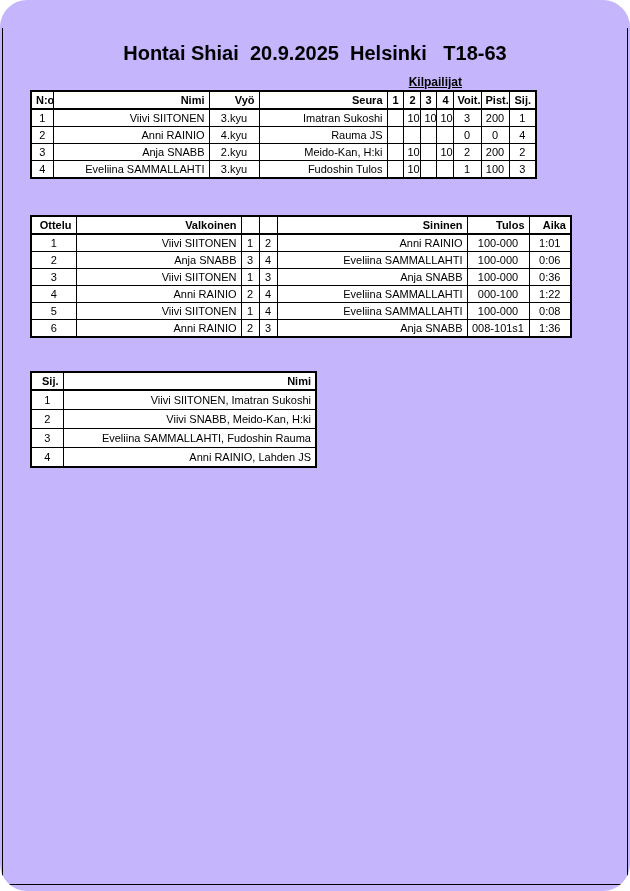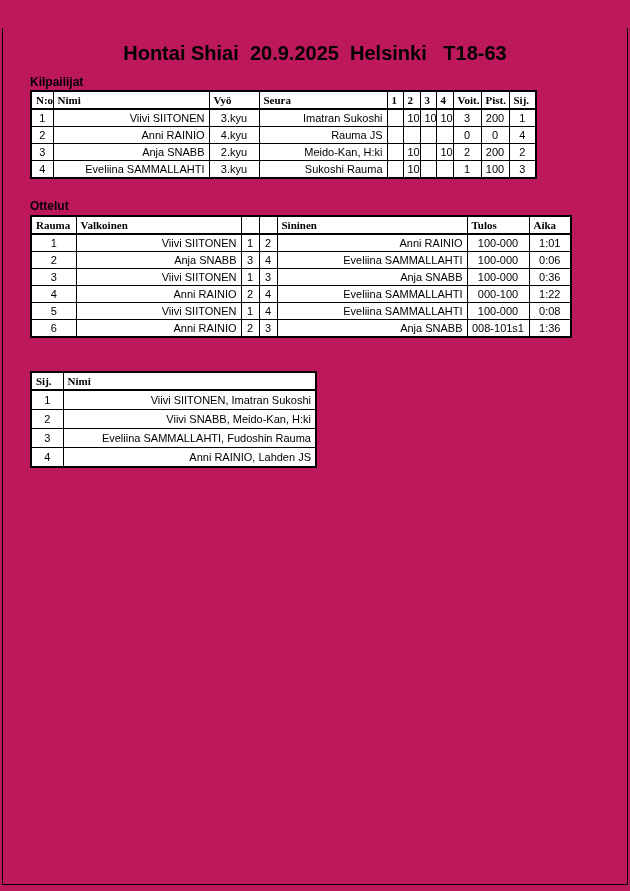--- a/index.html
+++ b/index.html
@@ -1,46 +1,46 @@
 <!DOCTYPE html>
 <html><head>
 <meta charset="utf-8">
 <style>
   html, body { margin: 0; padding: 0; background: #ffffff; }
   body { font-family: "Liberation Sans", sans-serif; color: #000; }
-  .page { position: relative; width: 630px; height: 891px; background: #be185d; overflow: hidden; }
+  .page { position: relative; width: 630px; height: 891px; background: #c4b5fd; overflow: hidden; border-radius: 27px; }
 
   .frame {
     position: absolute; left: 2px; top: 28px; width: 624px; height: 856px;
     border-left: 1px solid #000; border-right: 1px solid #000; border-bottom: 1px solid #000;
   }
 
   .title {
     position: absolute; top: 42px; left: 0; width: 630px;
     text-align: center; font-size: 20px; font-weight: bold; white-space: pre;
   }
   .comp-count {
     position: absolute; top: 66px; left: 0; width: 600px;
     text-align: right; font-size: 10px;
   }
 
-  .sec-title { position: absolute; text-align: left; font-size: 12px; font-weight: bold; }
+  .sec-title { position: absolute; text-align: right; font-size: 12px; font-weight: bold; text-decoration: underline; }
   .sec-title.t1 { top: 75px; left: 30px; width: 432px; }
   .sec-title.t2 { top: 199px; left: 30px; width: 540px; }
   .sec-title.t3 { top: 352px; left: 30px; width: 285px; }
 
   table.tbl {
     position: absolute; border-collapse: collapse; table-layout: fixed;
     border: 2px solid #000; background: #fff;
   }
   table.tbl th, table.tbl td {
     border: 1px solid #000; font-size: 11px; padding: 0 4px;
     overflow: hidden; white-space: nowrap; font-weight: normal;
   }
-  table.tbl th { font-weight: bold; text-align: left; border-bottom: 2px solid #000; font-family: Liberation Serif, serif; }
+  table.tbl th { font-weight: bold; text-align: right; border-bottom: 2px solid #000; }
   td.c { text-align: center; }
   td.l { text-align: right; padding-left: 5px; }
   td.b, .b { font-weight: bold; }
 
   table.tbl-kilpailijat { top: 90px; left: 30px; width: 505px; }
   table.tbl-kilpailijat th, table.tbl-kilpailijat td { height: 16px; }
 
   table.tbl-ottelut { top: 215px; left: 30px; width: 540px; }
   table.tbl-ottelut th, table.tbl-ottelut td { height: 16px; }
 
@@ -125,47 +125,46 @@
         <td class="c"></td>
         <td class="c">100</td>
         <td class="c">2</td>
         <td class="c">200</td>
         <td class="c">2</td>
       </tr>
       <tr>
         <td class="c">4</td>
         <td class="l">Eveliina SAMMALLAHTI</td>
         <td class="c">3.kyu</td>
-        <td class="l">Sukoshi Rauma</td>
+        <td class="l">Fudoshin Tulos</td>
         <td class="c"></td>
         <td class="c">100</td>
         <td class="c"></td>
         <td class="c"></td>
         <td class="c">1</td>
         <td class="c">100</td>
         <td class="c">3</td>
       </tr>
     </tbody>
   </table>
 
-  <div class="sec-title t2">Ottelut</div>
 
   <table class="tbl tbl-ottelut">
     <colgroup>
       <col style="width:45px">
         <col style="width:165px">
         <col style="width:18px">
         <col style="width:18px">
       <col style="width:190px">
         <col style="width:62px">
         <col style="width:42px">
     </colgroup>
     <thead>
       <tr>
-        <th>Rauma</th>
+        <th>Ottelu</th>
         <th>Valkoinen</th>
         <th></th>
         <th></th>
         <th>Sininen</th>
         <th>Tulos</th>
         <th>Aika</th>
       </tr>
     </thead>
     <tbody>
       <tr>

